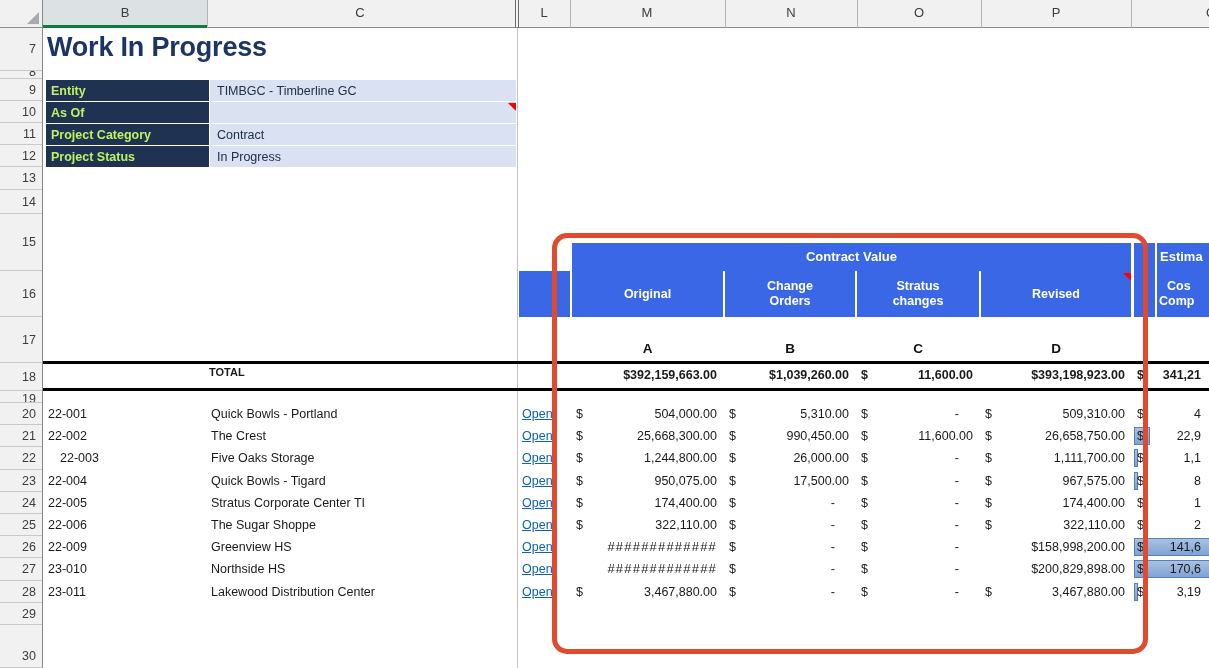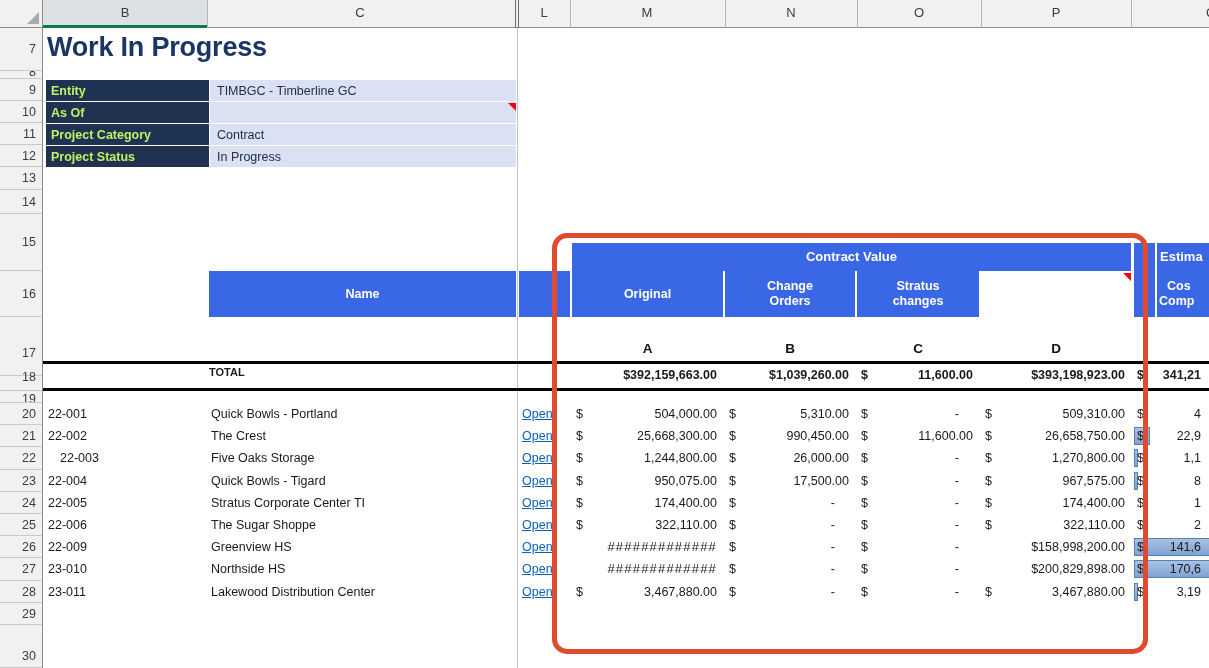--- a/index.html
+++ b/index.html
@@ -101,21 +101,21 @@
       </div>
       <div class="abs gbox" style="top:190px;height:24px">
         <span>14</span>
       </div>
       <div class="abs gbox" style="top:214px;height:57px">
         <span>15</span>
       </div>
       <div class="abs gbox" style="top:271px;height:46px">
         <span>16</span>
       </div>
-      <div class="abs gbox" style="top:330px;height:46px">
+      <div class="abs gbox" style="top:317px;height:46px">
         <span>17</span>
       </div>
       <div class="abs gbox" style="top:363px;height:28px">
         <span>18</span>
       </div>
       <div class="abs gbox" style="top:391px;height:12px">
         <span style="margin-top: 5px;">19</span>
       </div>
       <div class="abs gbox" style="top:403px;height:22px">
         <span>20</span>
@@ -165,29 +165,29 @@
       <div class="abs navy-label" style="left:46px;top:124px;width:163px;height:21px">Project Category</div>
       <div class="abs lbval" style="left:210px;top:124px;width:306px;height:21px">Contract</div>
       <div class="abs navy-label" style="left:46px;top:146px;width:163px;height:21px">Project Status</div>
       <div class="abs lbval" style="left:210px;top:146px;width:306px;height:21px">In Progress</div>
     </div>
 
   <div class="abs cell-blue" style="left:572px;top:243px;width:559px;height:28px;font-size:13px">Contract Value</div>
   <div class="abs cell-blue" style="left:1134px;top:243px;width:21px;height:28px"></div>
   <div class="abs cell-blue" style="left:1157px;top:243px;width:52px;height:28px;justify-content:flex-start;flex-direction:row;padding-left:3px;font-size:13px">Estima</div>
 
-  <div class="abs cell-blue" style="left:209px;top:271px;width:307px;height:46px">Name</div>
   <div class="abs cell-blue" style="left:519px;top:271px;width:51px;height:46px"></div>
   <div class="abs cell-blue" style="left:572px;top:271px;width:151px;height:46px">Original</div>
   <div class="abs cell-blue" style="left:725px;top:271px;width:130px;height:46px">
       <span class="hdr2">Change Orders</span>
     </div>
   <div class="abs cell-blue" style="left:857px;top:271px;width:122px;height:46px">
       <span class="hdr2">Stratus changes</span>
     </div>
+  <div class="abs cell-blue" style="left:981px;top:271px;width:150px;height:46px">Revised</div>
   <div class="abs tri-red" style="left:1123px;top:273px"></div>
   <div class="abs cell-blue" style="left:1134px;top:271px;width:21px;height:46px"></div>
   <div class="abs cell-blue" style="left:1157px;top:271px;width:52px;height:46px;align-items:flex-start;padding-left:2px">
     <span style="padding-left:8px">Cos</span>
     <span>Comp</span>
   </div>
 
   <div id="letterRow">
       <div class="abs letter" style="left:572px;top:337px;width:151px;height:24px">A</div>
       <div class="abs letter" style="left:725px;top:337px;width:130px;height:24px">B</div>
@@ -280,21 +280,21 @@
       <div class="abs money" style="left:725px;top:447px;width:130px;height:22px">
         <span class="cur">$</span>
         <span class="val">26,000.00</span>
       </div>
       <div class="abs money" style="left:857px;top:447px;width:122px;height:22px">
         <span class="cur">$</span>
         <span class="val dash">-</span>
       </div>
       <div class="abs money" style="left:981px;top:447px;width:150px;height:22px">
         <span class="cur">$</span>
-        <span class="val">1,270,800.00</span>
+        <span class="val">1,111,700.00</span>
       </div>
       <div class="abs money" style="left:1133px;top:447px;width:74px;height:22px">
         <span class="cur">$</span>
         <span class="val">1,1</span>
       </div>
       <div class="abs databar" style="left:1134px;top:472px;width:4px;height:18px"></div>
       <div class="abs txt" style="left:48px;top:470px;width:152px;height:22px">22-004</div>
       <div class="abs txt" style="left:211px;top:470px;width:300px;height:22px">Quick Bowls - Tigard</div>
       <div class="abs open" style="left:522px;top:470px;width:34px;height:22px">Open</div>
       <div class="abs money" style="left:572px;top:470px;width:151px;height:22px">

